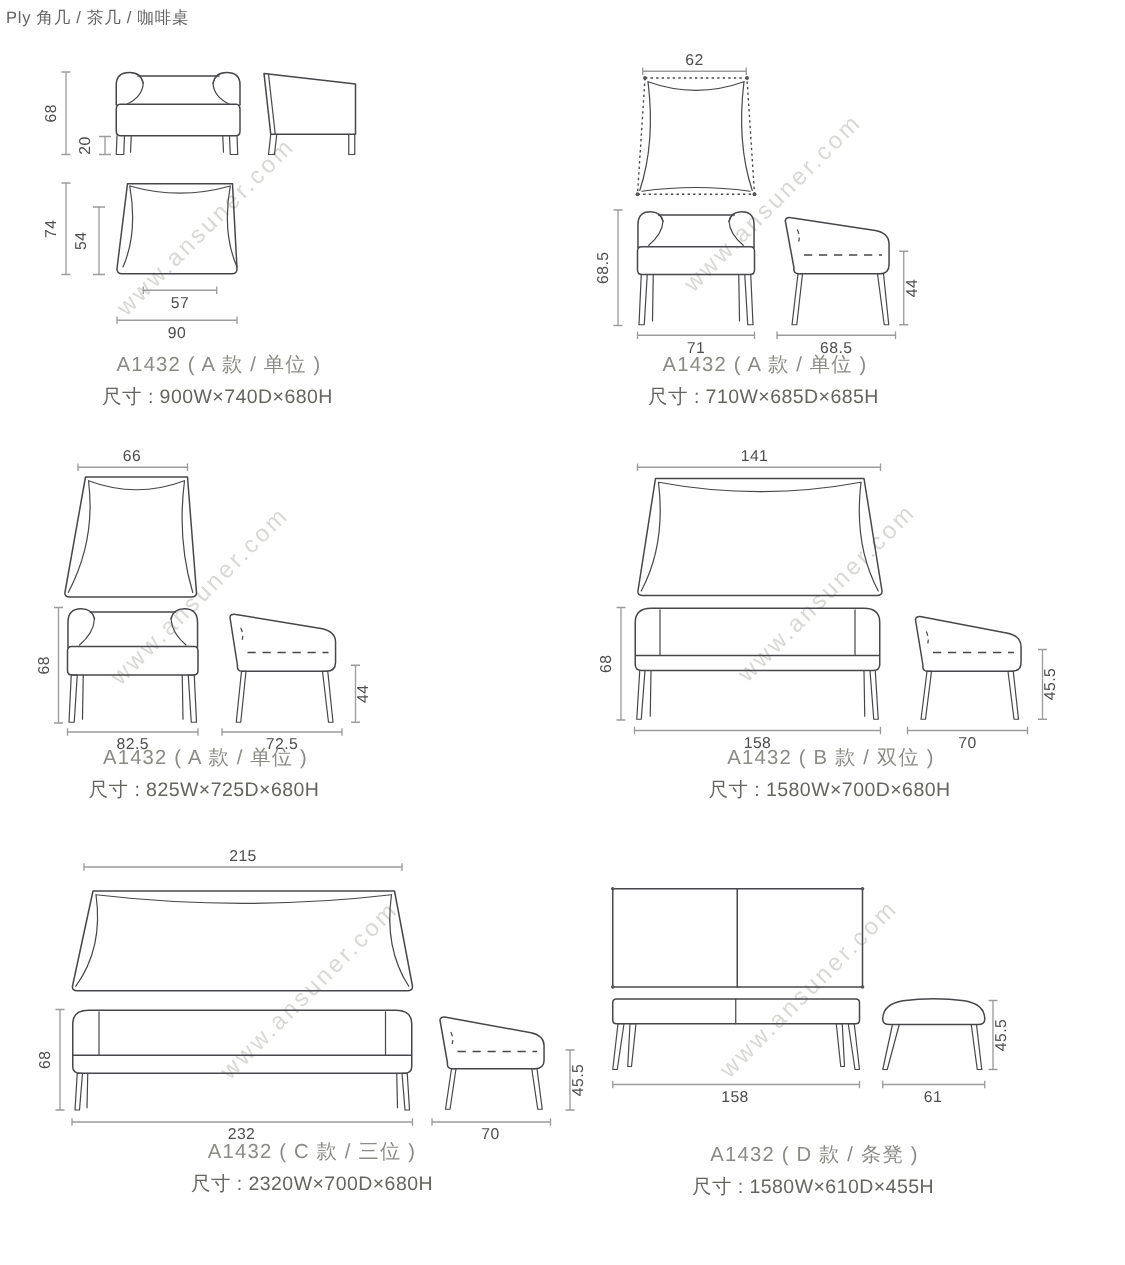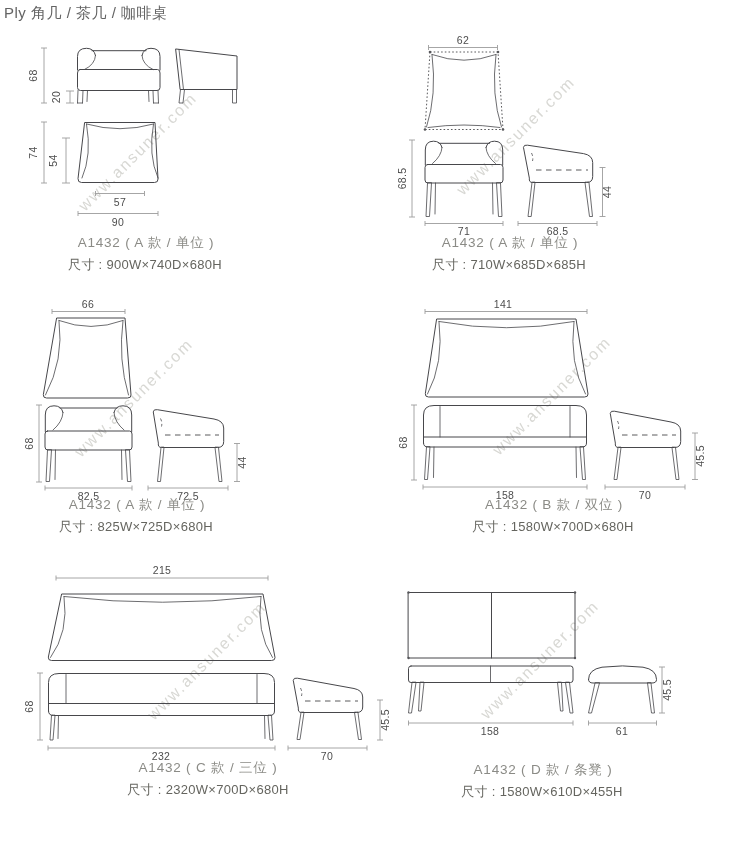--- a/index.html
+++ b/index.html
@@ -1,18 +1,18 @@
 <!DOCTYPE html>
 <html><head>
 <meta charset="utf-8">
 <style>
   html,body{margin:0;padding:0;background:#fff;}
   .page{position:relative;width:750px;height:843px;background:#ffffff;overflow:hidden;
         font-family:"Liberation Sans","DejaVu Sans",sans-serif;}
-  .page-title{position:absolute;left:4px;top:4px;font-size:15px;color:#636363;letter-spacing:.5px;}
+  .page-title{position:absolute;left:4px;top:4px;font-size:11px;color:#636363;letter-spacing:.5px;}
   .wm{position:absolute;white-space:nowrap;font-size:16px;letter-spacing:2px;color:#d8d8d4;
       transform:translate(-50%,-50%) rotate(-45deg);pointer-events:none;}
   .panel{position:absolute;}
   
   .ln{fill:none;stroke:#47474b;stroke-width:1;stroke-linecap:round;stroke-linejoin:round;}
   .ln2{fill:none;stroke:#47474b;stroke-width:.8;stroke-linecap:round;stroke-linejoin:round;}
   .dotln{fill:none;stroke:#47474b;stroke-width:.9;stroke-dasharray:1.6,2.1;}
   .dash{fill:none;stroke:#47474b;stroke-width:.9;stroke-dasharray:5.5,4.5;}
   .dashsm{fill:none;stroke:#47474b;stroke-width:.8;stroke-dasharray:3,2.6;}
   .dim path{fill:none;stroke:#9c9c9c;stroke-width:.9;}

